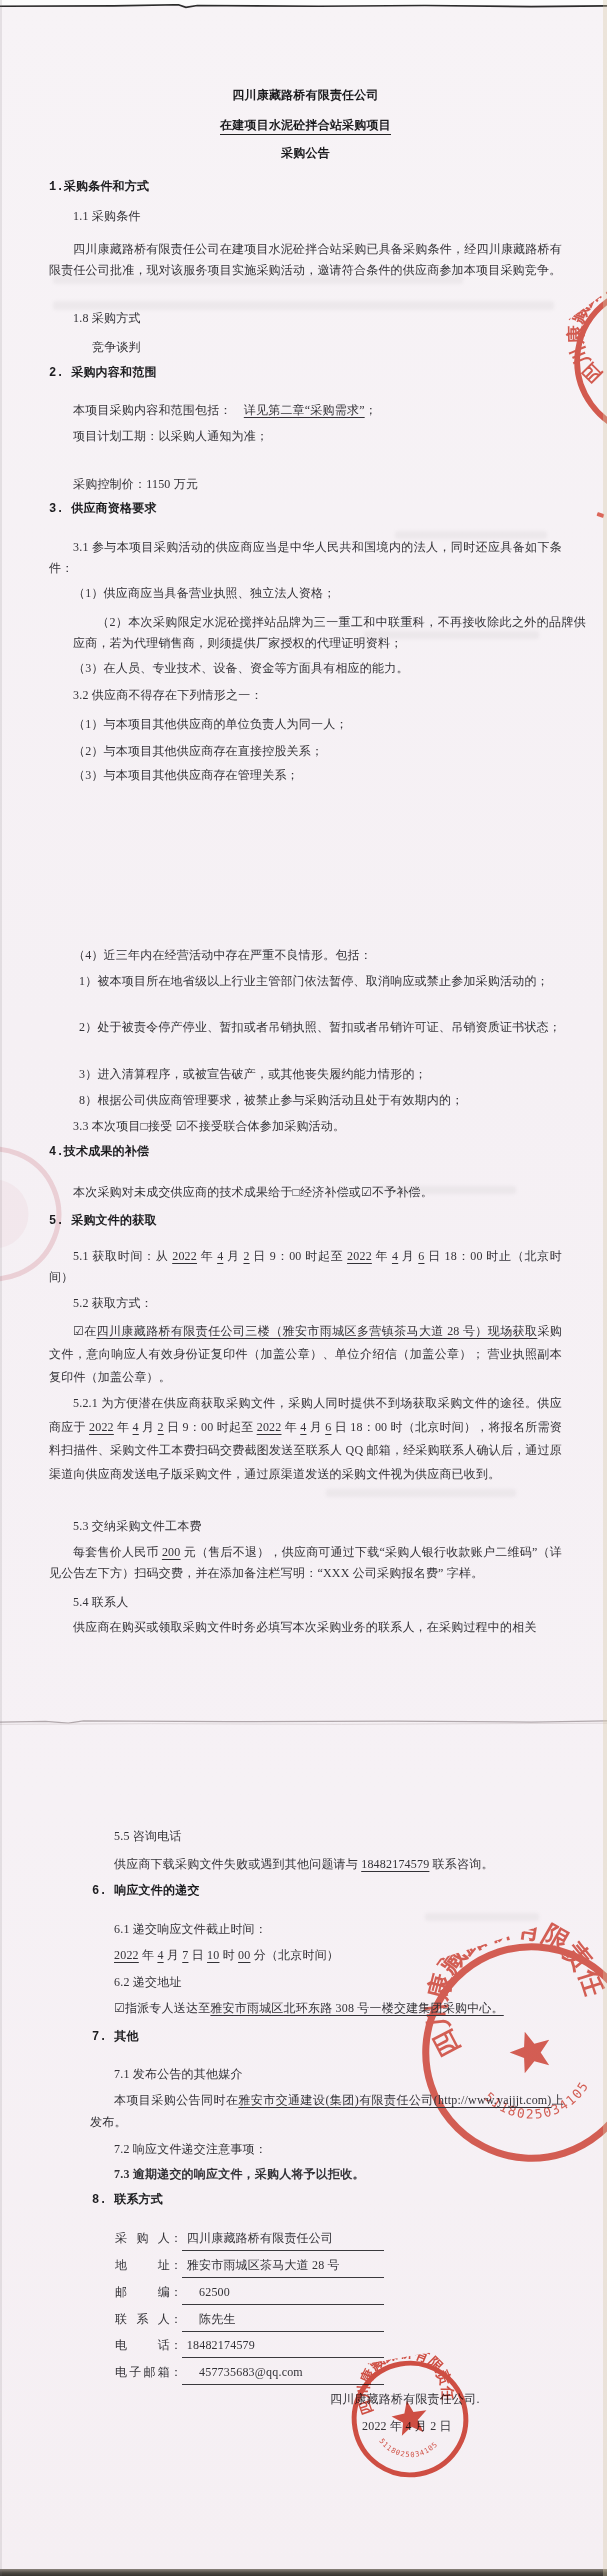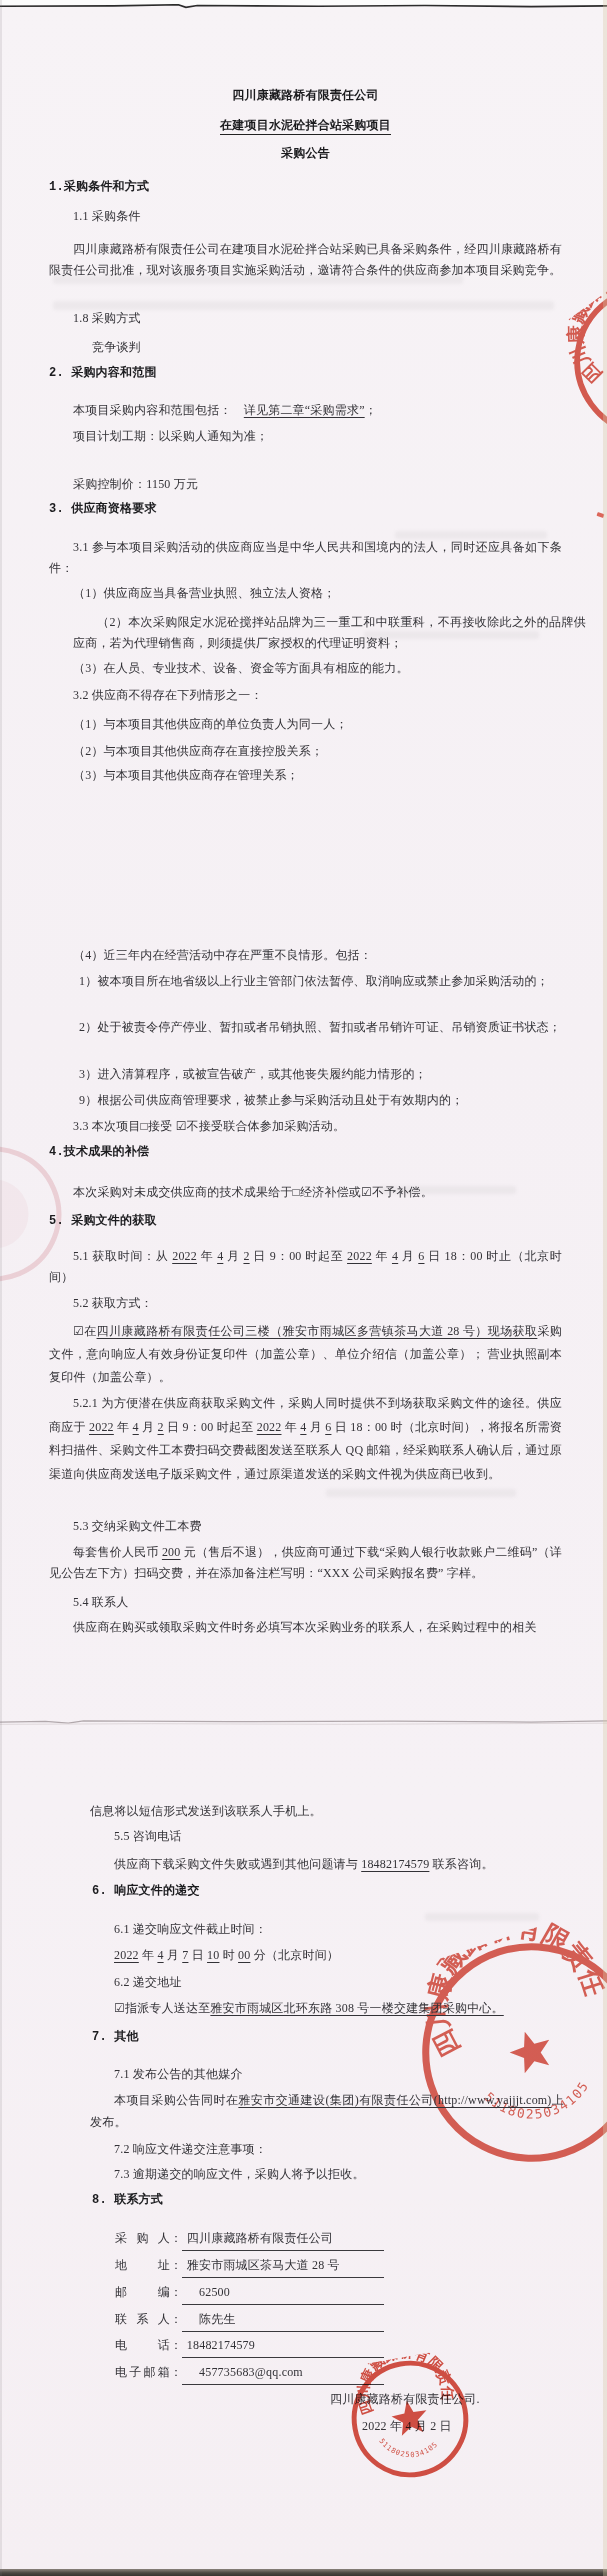--- a/index.html
+++ b/index.html
@@ -68,46 +68,45 @@
       <p class="ind2" style="top: 612px; line-height: 21px; margin-left: 24px;"><span>（2）本次采购限定水泥砼搅拌站品牌为三一重工和中联重科，不再接收除此之外的品牌供应商，若为代理销售商，则须提供厂家授权的代理证明资料；</span></p>
       <p class="ind2" style="top: 658px;"><span>（3）在人员、专业技术、设备、资金等方面具有相应的能力。</span></p>
       <p class="ind2" style="top: 685px;"><span>3.2 供应商不得存在下列情形之一：</span></p>
       <p class="ind2" style="top: 714px;"><span>（1）与本项目其他供应商的单位负责人为同一人；</span></p>
       <p class="ind2" style="top: 741px;"><span>（2）与本项目其他供应商存在直接控股关系；</span></p>
       <p class="ind2" style="top: 765px;"><span>（3）与本项目其他供应商存在管理关系；</span></p>
       <p class="ind2" style="top: 945px;"><span>（4）近三年内在经营活动中存在严重不良情形。包括：</span></p>
       <p class="ind25" style="top: 970px; line-height: 22px;"><span>1）被本项目所在地省级以上行业主管部门依法暂停、取消响应或禁止参加采购活动的；</span></p>
       <p class="ind25" style="top: 1016px; line-height: 22px;"><span>2）处于被责令停产停业、暂扣或者吊销执照、暂扣或者吊销许可证、吊销资质证书状态；</span></p>
       <p class="ind25" style="top: 1064px;"><span>3）进入清算程序，或被宣告破产，或其他丧失履约能力情形的；</span></p>
-      <p class="ind25" style="top: 1090px;"><span>9）根据公司供应商管理要求，被禁止参与采购活动且处于有效期内的；</span></p>
+      <p class="ind25" style="top: 1090px;"><span>8）根据公司供应商管理要求，被禁止参与采购活动且处于有效期内的；</span></p>
       <p class="ind2" style="top: 1116px;"><span>3.3 本次项目□接受 ☑不接受联合体参加采购活动。</span></p>
       <p class="hd" style="top: 1142px;"><span>4.技术成果的补偿</span></p>
       <p class="ind2" style="top: 1182px;"><span>本次采购对未成交供应商的技术成果给于□经济补偿或☑不予补偿。</span></p>
       <p class="hd" style="top: 1211px;"><span>5.  采购文件的获取</span></p>
       <p class="ind2" style="top: 1246px; line-height: 21px;"><span>5.1 获取时间：从 </span><span class="u">2022</span><span> 年 </span><span class="u">4</span><span> 月 </span><span class="u">2</span><span> 日 9：00 时起至 </span><span class="u">2022</span><span> 年 </span><span class="u">4</span><span> 月 </span><span class="u">6</span><span> 日 18：00 时止（北京时间）</span></p>
       <p class="ind2" style="top: 1293px;"><span>5.2 获取方式：</span></p>
       <p class="ind2" style="top: 1320px; line-height: 23px;"><span>☑在</span><span class="u">四川康藏路桥有限责任公司三楼（雅安市雨城区多营镇茶马大道 28 号）现场获取</span><span>采购文件，意向响应人有效身份证复印件（加盖公章）、单位介绍信（加盖公章）； 营业执照副本复印件（加盖公章）。</span></p>
       <p class="ind2" style="top: 1392px; line-height: 23.5px;"><span>5.2.1 为方便潜在供应商获取采购文件，采购人同时提供不到场获取采购文件的途径。供应商应于 </span><span class="u">2022</span><span> 年 </span><span class="u">4</span><span> 月 </span><span class="u">2</span><span> 日 9：00 时起至 </span><span class="u">2022</span><span> 年 </span><span class="u">4</span><span> 月 </span><span class="u">6</span><span> 日 18：00 时（北京时间），将报名所需资料扫描件、采购文件工本费扫码交费截图发送至联系人 QQ 邮箱，经采购联系人确认后，通过原渠道向供应商发送电子版采购文件，通过原渠道发送的采购文件视为供应商已收到。</span></p>
       <p class="ind2" style="top: 1516px;"><span>5.3 交纳采购文件工本费</span></p>
       <p class="ind2" style="top: 1542px; line-height: 21px;"><span>每套售价人民币 </span><span class="u">200</span><span> 元（售后不退），供应商可通过下载“采购人银行收款账户二维码”（详见公告左下方）扫码交费，并在添加备注栏写明：“XXX 公司采购报名费” 字样。</span></p>
       <p class="ind2" style="top: 1592px;"><span>5.4 联系人</span></p>
       <p class="ind2" style="top: 1617px;"><span>供应商在购买或领取采购文件时务必填写本次采购业务的联系人，在采购过程中的相关</span></p>
-      <p class="" style="top: 1801px; left: 90px; width: 471px;"><span>信息将以短信形式发送到该联系人手机上。</span></p>
       <p class="ind2" style="top: 1826px; left: 90px; width: 471px;"><span>5.5 咨询电话</span></p>
       <p class="ind2" style="top: 1854px; left: 90px; width: 471px;"><span>供应商下载采购文件失败或遇到其他问题请与 </span><span class="u">18482174579</span><span> 联系咨询。</span></p>
       <p class="hd" style="top: 1881px; left: 92px; width: 471px;"><span>6.  响应文件的递交</span></p>
       <p class="ind2" style="top: 1919px; left: 90px; width: 471px;"><span>6.1 递交响应文件截止时间：</span></p>
       <p class="ind2" style="top: 1945px; left: 90px; width: 471px;"><span class="u">2022</span><span> 年 </span><span class="u">4</span><span> 月 </span><span class="u">7</span><span> 日 </span><span class="u">10</span><span> 时 </span><span class="u">00</span><span> 分（北京时间）</span></p>
       <p class="ind2" style="top: 1972px; left: 90px; width: 471px;"><span>6.2 递交地址</span></p>
       <p class="ind2" style="top: 1998px; left: 90px; width: 471px;"><span>☑指派专人送达至</span><span class="u">雅安市雨城区北环东路 308 号一楼交建集团采购中心。</span></p>
       <p class="hd" style="top: 2027px; left: 92px; width: 471px;"><span>7.  其他</span></p>
       <p class="ind2" style="top: 2064px; left: 90px; width: 471px;"><span>7.1 发布公告的其他媒介</span></p>
       <p class="ind2" style="top: 2089px; left: 90px; width: 474px; line-height: 22px;"><span>本项目采购公告同时在</span><span class="u">雅安市交通建设(集团)有限责任公司(http://www.yajjjt.com)</span><span>上发布。</span></p>
       <p class="ind2" style="top: 2139px; left: 90px; width: 471px;"><span>7.2 响应文件递交注意事项：</span></p>
-      <p class="ind2" style="top: 2164px; left: 90px; width: 471px;"><span>7.3 逾期递交的响应文件，采购人将予以拒收。</span></p>
+      <p class="ind2" style="top: 2164px; left: 90px; width: 471px; font-weight: bold;"><span>7.3 逾期递交的响应文件，采购人将予以拒收。</span></p>
       <p class="hd" style="top: 2190px; left: 92px; width: 471px;"><span>8.  联系方式</span></p>
       <p class="contact" style="top: 2228px; left: 115px;"><span class="clabel">采购人</span><span>：</span><span class="cval">四川康藏路桥有限责任公司</span></p>
       <p class="contact" style="top: 2255px; left: 115px;"><span class="clabel">地址</span><span>：</span><span class="cval">雅安市雨城区茶马大道 28 号</span></p>
       <p class="contact" style="top: 2282px; left: 115px;"><span class="clabel">邮编</span><span>：</span><span class="cval">　62500</span></p>
       <p class="contact" style="top: 2309px; left: 115px;"><span class="clabel">联系人</span><span>：</span><span class="cval">　陈先生</span></p>
       <p class="contact" style="top: 2335px; left: 115px;"><span class="clabel">电话</span><span>：</span><span class="cval">18482174579</span></p>
       <p class="contact" style="top: 2362px; left: 115px;"><span class="clabel">电子邮箱</span><span>：</span><span class="cval">　457735683@qq.com</span></p>
       <p class="typed" style="top: 2389px; left: 330px;"><span>四川康藏路桥有限责任公司.</span></p>
       <p class="typed" style="top: 2416px; left: 362px;"><span>2022 年 4 月 2 日</span></p>
     </div>

